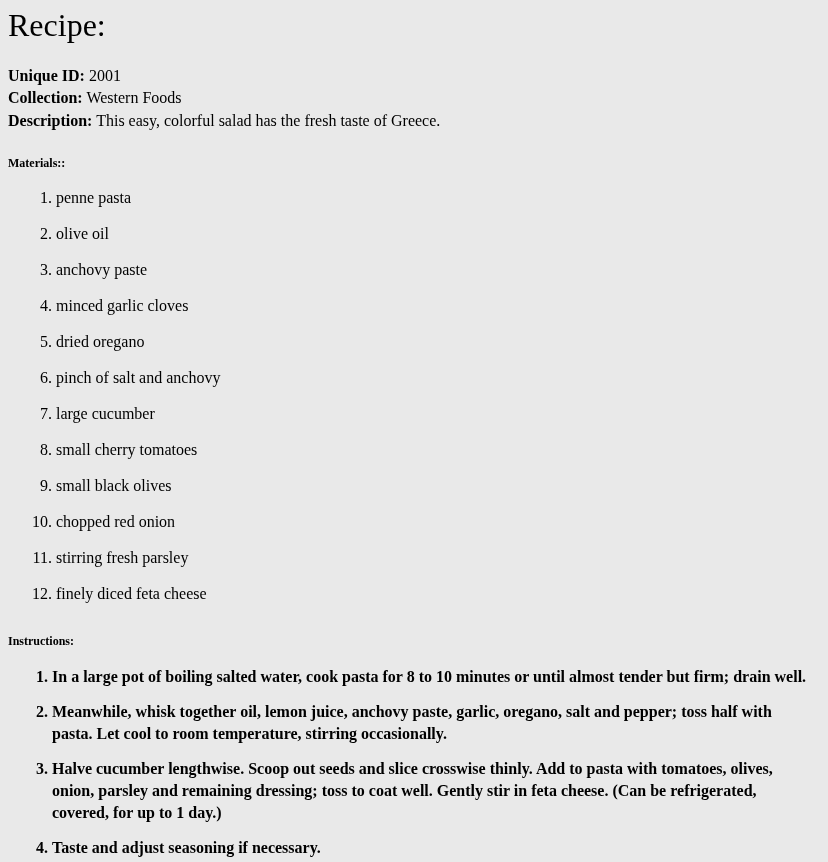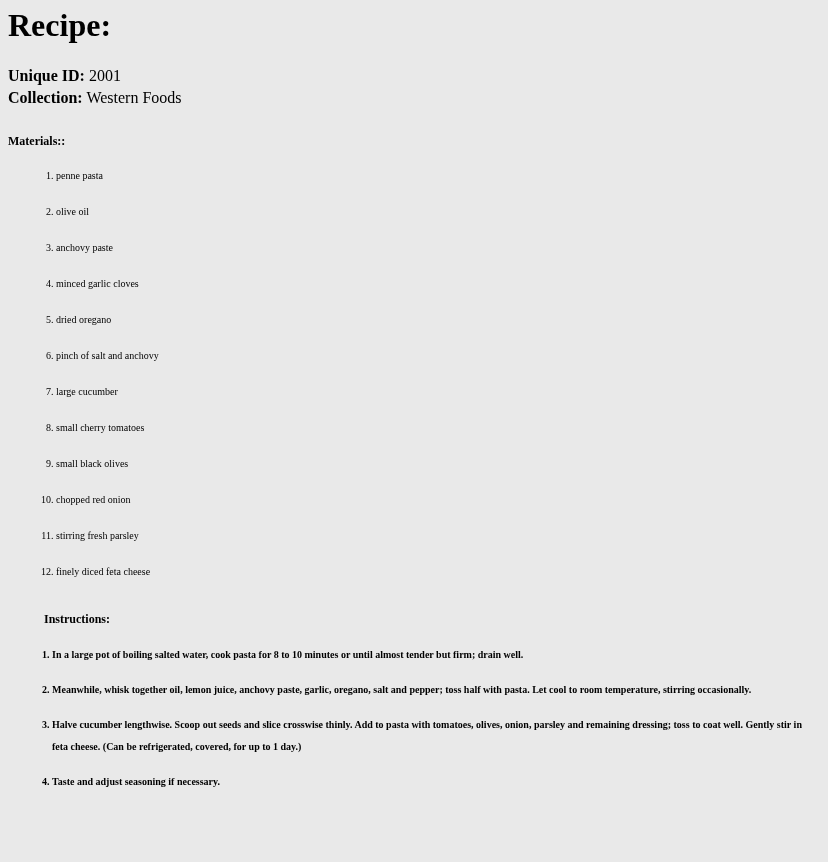--- a/index.html
+++ b/index.html
@@ -17,21 +17,21 @@
     -webkit-font-smoothing: antialiased;
   }
   .page {
     padding: 8px;
     box-sizing: border-box;
   }
 
   
   .doc-title {
     font-size: 32px;
-    font-weight: bold;
+    font-weight: normal;
     line-height: 1.12;
     margin: 0 0 21px 0;
     letter-spacing: 0;
   }
 
   
   .meta-block {
     margin: 0 0 20px 0;
   }
   .meta-line {
@@ -49,32 +49,31 @@
 
   
   .section-heading {
     font-size: 12px;
     font-weight: bold;
     line-height: 22px;
     margin: 0 0 6px 0;
   }
   .section-heading.instructions-heading {
     margin-top: 25px;
-    margin-left: 36px;
   }
 
   
   ol.item-list {
     margin: 0;
     padding: 0 0 0 44px;
     list-style-position: outside;
     list-style-type: decimal;
   }
   ol.item-list > li {
-    font-size: 10px;
+    font-size: 16px;
     line-height: 22px;
     margin: 0 0 14px 0;
     padding: 0;
   }
   ol.materials-list {
     padding-left: 48px;
     margin-top: 13px;
   }
   ol.materials-list > li {
     margin-bottom: 14px;
@@ -105,20 +104,24 @@
 
   <div class="meta-block">
     <p class="meta-line">
       <span class="meta-label">Unique ID:</span>
       <span class="meta-value">2001</span>
     </p>
     <p class="meta-line">
       <span class="meta-label">Collection:</span>
       <span class="meta-value">Western Foods</span>
     </p>
+    <p class="meta-line">
+      <span class="meta-label">Description:</span>
+      <span class="meta-value">This easy, colorful salad has the fresh taste of Greece.</span>
+    </p>
   </div>
 
   <div class="materials-section">
     <p class="section-heading">Materials::</p>
     <ol class="item-list materials-list">
         <li>penne pasta</li>
         <li>olive oil</li>
         <li>anchovy paste</li>
         <li>minced garlic cloves</li>
         <li>dried oregano</li>

